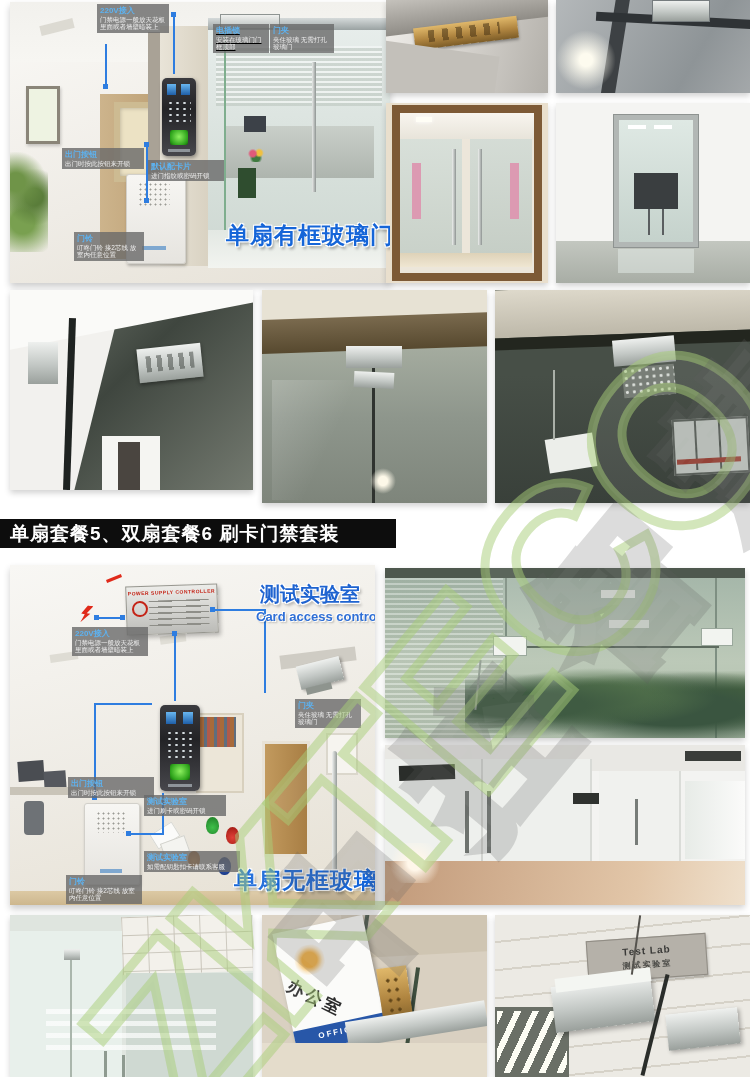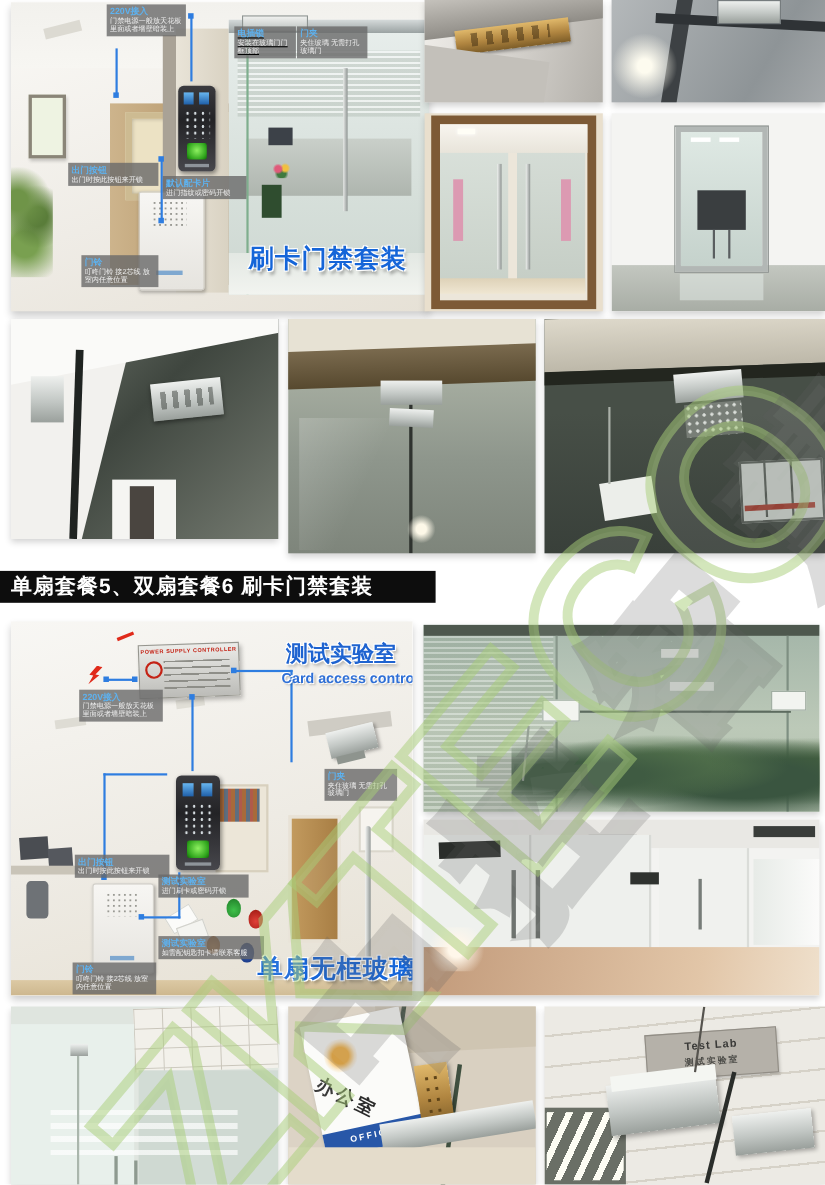--- a/index.html
+++ b/index.html
@@ -115,21 +115,21 @@
       <div class="lbl-d">出门时按此按钮来开锁</div>
     </div>
     <div class="lbl" style="left:138px;top:158px;width:70px;">
       <div class="lbl-t">默认配卡片</div>
       <div class="lbl-d">进门指纹或密码开锁</div>
     </div>
     <div class="lbl" style="left:64px;top:230px;width:64px;">
       <div class="lbl-t">门铃</div>
       <div class="lbl-d">叮咚门铃 接2芯线 放室内任意位置</div>
     </div>
-    <div class="cap" style="left:216px;top:218px;">刷卡门禁套装</div>
+    <div class="cap" style="left:216px;top:218px;">单扇有框玻璃门</div>
   </div>
 
   <div class="photo" style="left:386px;top:0;width:162px;height:93px;background:linear-gradient(105deg,#f0eeea,#d8d5d0 45%,#b2afa9);">
     <div class="abs" style="left:-15px;top:-14px;width:200px;height:40px;background:linear-gradient(180deg,#cac7c1,#8f8c86);transform:rotate(-7deg);"></div>
     <div class="gold abs" style="left:28px;top:22px;width:104px;height:22px;transform:rotate(-7deg);box-shadow:0 2px 3px rgba(0,0,0,.35);"></div>
     <div class="abs" style="left:42px;top:26px;width:72px;height:12px;background:repeating-linear-gradient(90deg,rgba(70,50,20,.55) 0 6px,transparent 6px 14px);transform:rotate(-7deg);"></div>
     <div class="abs" style="left:-10px;top:48px;width:120px;height:60px;background:#c3c0ba;transform:rotate(8deg);"></div>
   </div>
   <div class="photo" style="left:556px;top:0;width:194px;height:93px;background:linear-gradient(120deg,#b4b8ba,#8e9497 70%,#a4a8aa);">
     <div class="abs" style="left:52px;top:-6px;width:14px;height:110px;background:#3d4144;transform:rotate(9deg);"></div>

